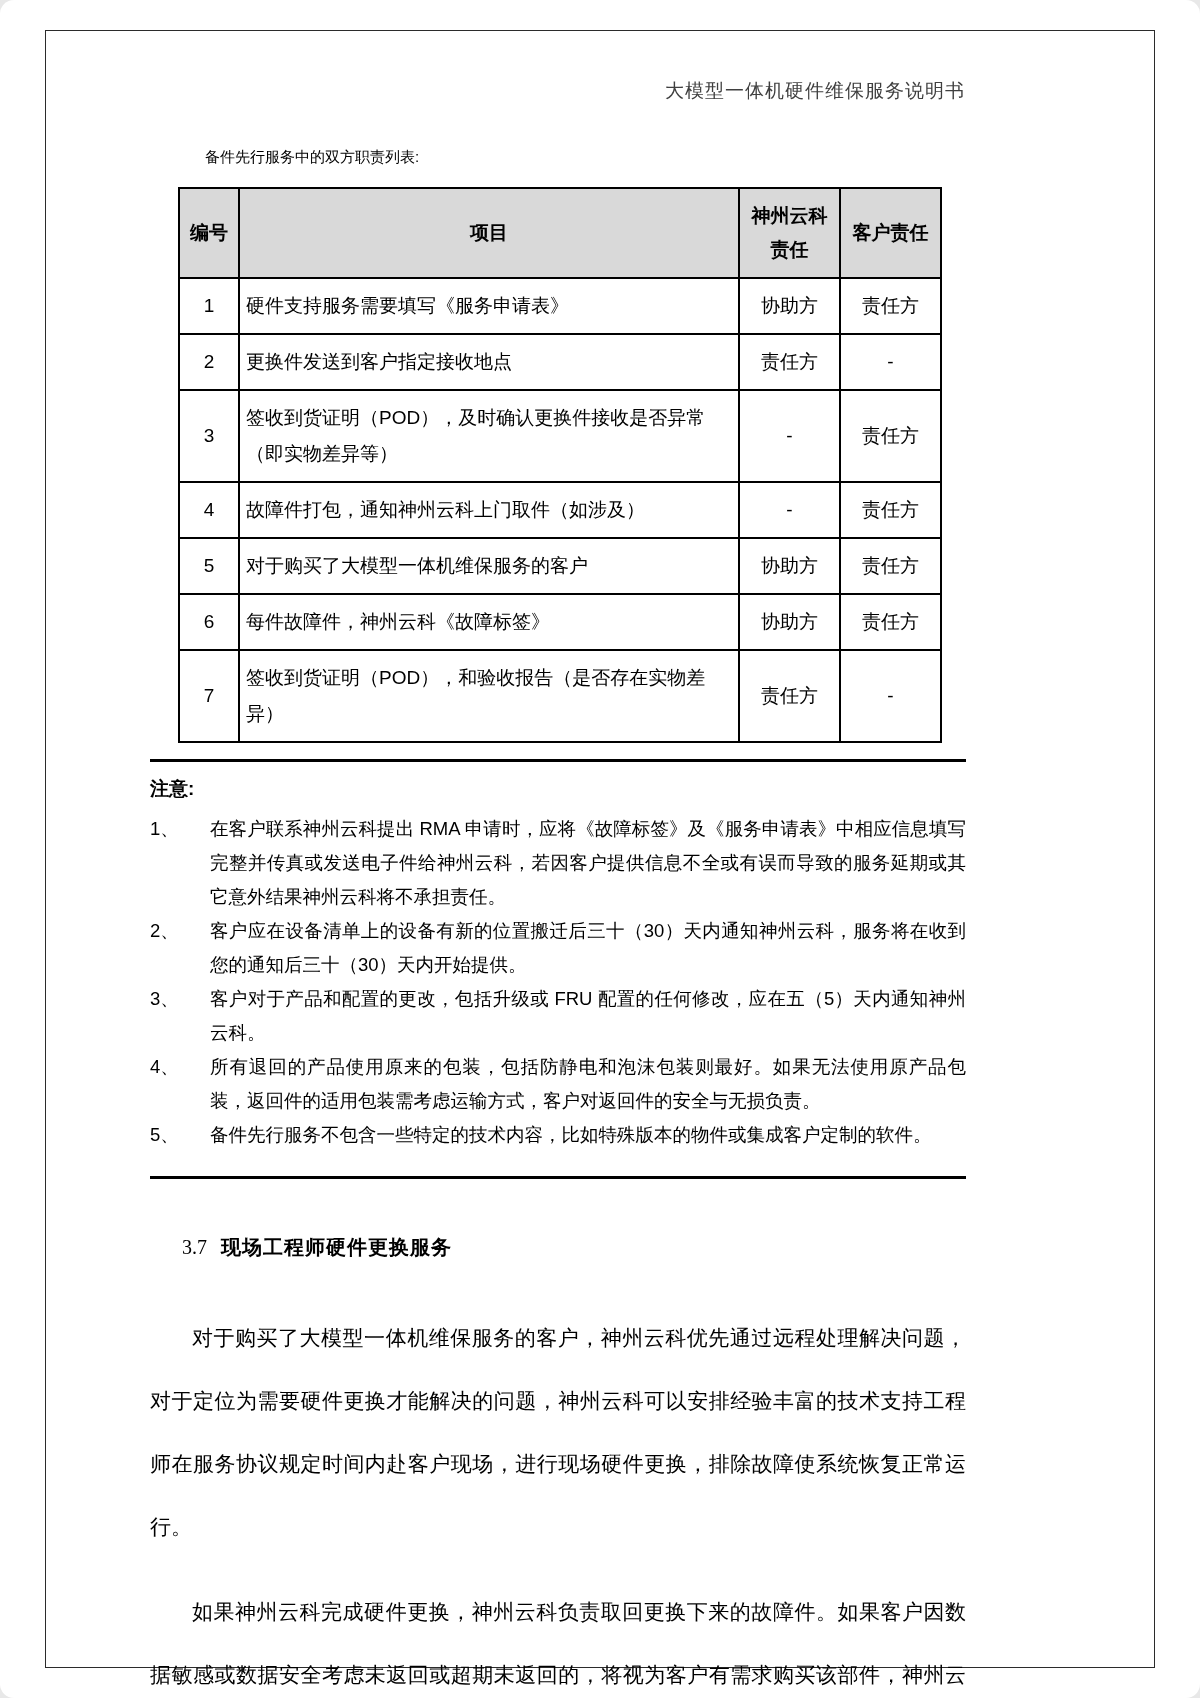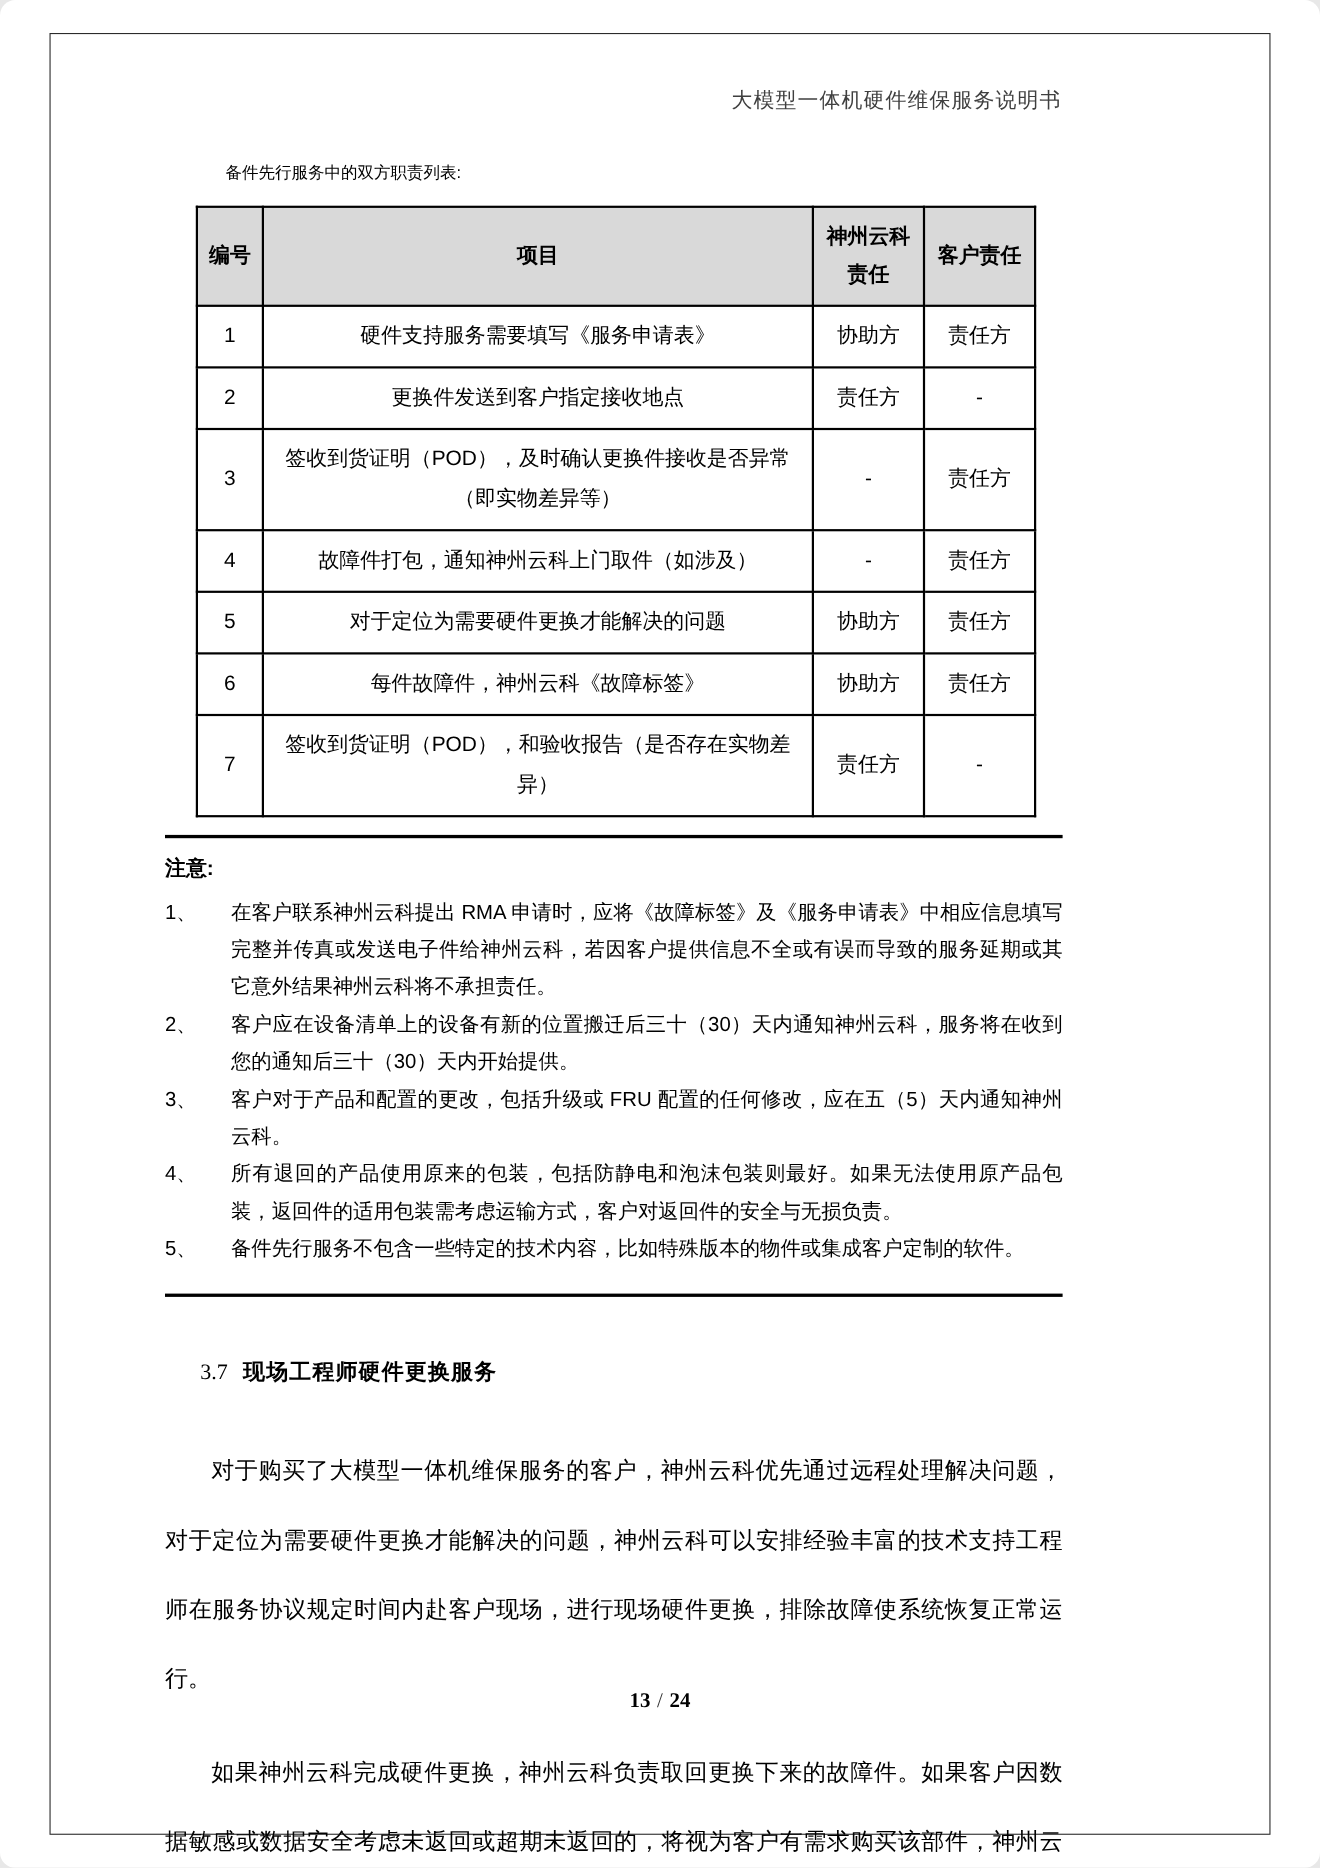--- a/index.html
+++ b/index.html
@@ -60,21 +60,21 @@
     text-align: center;
     padding: 10px 4px;
     line-height: 34px;
   }
   table.resp td { padding: 9px 6px; line-height: 36px; }
   col.c-no { width: 60px; }
   col.c-item { width: 500px; }
   col.c-vendor { width: 101px; }
   col.c-cust { width: 101px; }
   td.cell-no, td.cell-vendor, td.cell-cust { text-align: center; }
-  td.cell-item { text-align: center; padding-left: 14px; padding-right: 10px; }
+  td.cell-item { text-align: left; padding-left: 14px; padding-right: 10px; }
   .rule {
     border: none;
     border-top: 3px solid #000000;
     margin: 16px 0 0 0;
     width: 100%;
   }
   .notes-label {
     font-weight: bold;
     font-size: 19px;
     margin: 14px 0 10px 0;
@@ -156,21 +156,21 @@
           <td class="cell-cust">责任方</td>
         </tr>
         <tr>
           <td class="cell-no">4</td>
           <td class="cell-item">故障件打包，通知神州云科上门取件（如涉及）</td>
           <td class="cell-vendor">-</td>
           <td class="cell-cust">责任方</td>
         </tr>
         <tr>
           <td class="cell-no">5</td>
-          <td class="cell-item">对于定位为需要硬件更换才能解决的问题</td>
+          <td class="cell-item">对于购买了大模型一体机维保服务的客户</td>
           <td class="cell-vendor">协助方</td>
           <td class="cell-cust">责任方</td>
         </tr>
         <tr>
           <td class="cell-no">6</td>
           <td class="cell-item">每件故障件，神州云科《故障标签》</td>
           <td class="cell-vendor">协助方</td>
           <td class="cell-cust">责任方</td>
         </tr>
         <tr>
@@ -211,16 +211,13 @@
 
     <div class="section-heading">
       <span class="sec-num">3.7</span><span class="sec-title">现场工程师硬件更换服务</span>
     </div>
 
     <p class="para">对于购买了大模型一体机维保服务的客户，神州云科优先通过远程处理解决问题，对于定位为需要硬件更换才能解决的问题，神州云科可以安排经验丰富的技术支持工程师在服务协议规定时间内赴客户现场，进行现场硬件更换，排除故障使系统恢复正常运行。</p>
     <p class="para para2">如果神州云科完成硬件更换，神州云科负责取回更换下来的故障件。如果客户因数据敏感或数据安全考虑未返回或超期未返回的，将视为客户有需求购买该部件，神州云科将于下一个收款周期开具发票。</p>
 
   </div>
 
-  <div class="footer">
-    <span class="pg">13</span><span class="sep">/</span><span class="pg">24</span>
-  </div>
 </div>
 
 </body></html>

